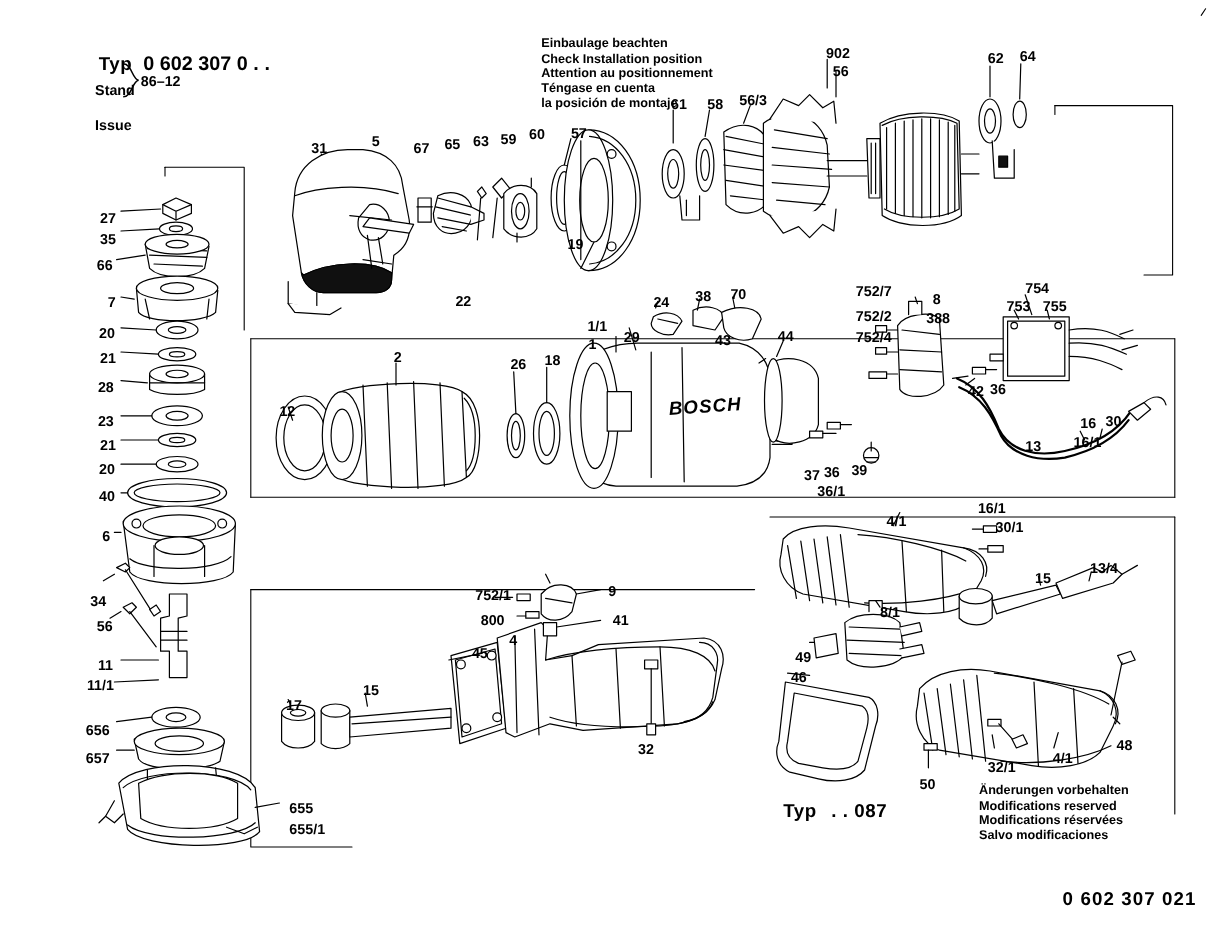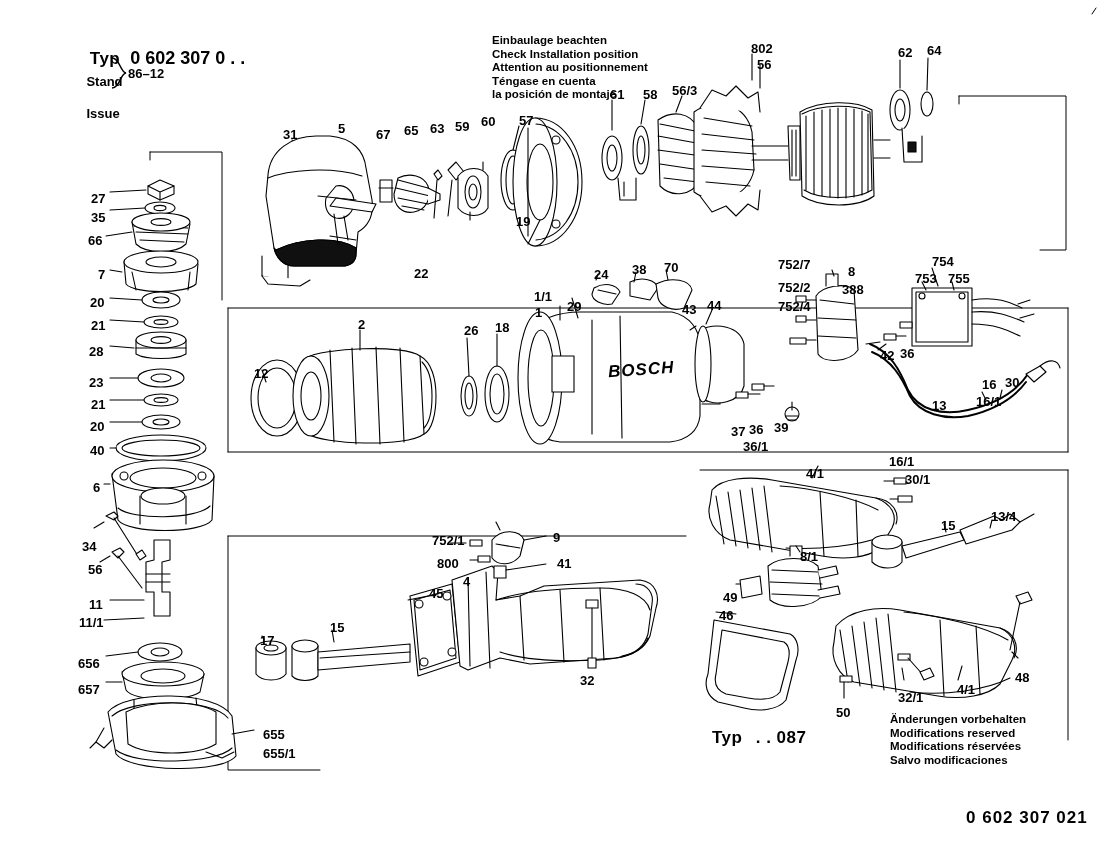--- a/index.html
+++ b/index.html
@@ -511,21 +511,21 @@
       <div class="lbl" style="left: 338px; top: 122px;">5</div>
       <div class="lbl" style="left: 376px; top: 128px;">67</div>
       <div class="lbl" style="left: 404px; top: 124px;">65</div>
       <div class="lbl" style="left: 430px; top: 122px;">63</div>
       <div class="lbl" style="left: 455px; top: 120px;">59</div>
       <div class="lbl" style="left: 481px; top: 115px;">60</div>
       <div class="lbl" style="left: 519px; top: 114px;">57</div>
       <div class="lbl" style="left: 610px; top: 88px;">61</div>
       <div class="lbl" style="left: 643px; top: 88px;">58</div>
       <div class="lbl" style="left: 672px; top: 84px;">56/3</div>
-      <div class="lbl" style="left: 751px; top: 42px;">802</div>
+      <div class="lbl" style="left: 751px; top: 42px;">902</div>
       <div class="lbl" style="left: 757px; top: 58px;">56</div>
       <div class="lbl" style="left: 898px; top: 46px;">62</div>
       <div class="lbl" style="left: 927px; top: 44px;">64</div>
       <div class="lbl" style="left: 414px; top: 221px; margin-top: 46px;">22</div>
       <div class="lbl" style="left: 516px; top: 215px;">19</div>
       <div class="lbl" style="left: 91px; top: 192px;">27</div>
       <div class="lbl" style="left: 91px; top: 211px;">35</div>
       <div class="lbl" style="left: 72px; top: 234px; margin-left: 16px;">66</div>
       <div class="lbl" style="left: 98px; top: 268px;">7</div>
       <div class="lbl" style="left: 90px; top: 296px;">20</div>
@@ -547,21 +547,21 @@
       <div class="lbl" style="left: 254px; top: 367px;">12</div>
       <div class="lbl" style="left: 358px; top: 318px;">2</div>
       <div class="lbl" style="left: 464px; top: 324px;">26</div>
       <div class="lbl" style="left: 495px; top: 321px;">18</div>
       <div class="lbl" style="left: 534px; top: 290px;">1/1</div>
       <div class="lbl" style="left: 535px; top: 306px;">1</div>
       <div class="lbl" style="left: 567px; top: 300px;">29</div>
       <div class="lbl" style="left: 594px; top: 268px;">24</div>
       <div class="lbl" style="left: 632px; top: 263px;">38</div>
       <div class="lbl" style="left: 664px; top: 261px;">70</div>
-      <div class="lbl" style="left: 682px; top: 303px;">43</div>
+      <div class="lbl" style="left: 650px; top: 303px;">43</div>
       <div class="lbl" style="left: 707px; top: 299px;">44</div>
       <div class="lbl" style="left: 731px; top: 425px;">37</div>
       <div class="lbl" style="left: 749px; top: 423px;">36</div>
       <div class="lbl" style="left: 743px; top: 440px;">36/1</div>
       <div class="lbl" style="left: 774px; top: 421px;">39</div>
       <div class="lbl" style="left: 778px; top: 258px;">752/7</div>
       <div class="lbl" style="left: 778px; top: 281px;">752/2</div>
       <div class="lbl" style="left: 778px; top: 300px;">752/4</div>
       <div class="lbl" style="left: 848px; top: 265px;">8</div>
       <div class="lbl" style="left: 842px; top: 283px;">388</div>

